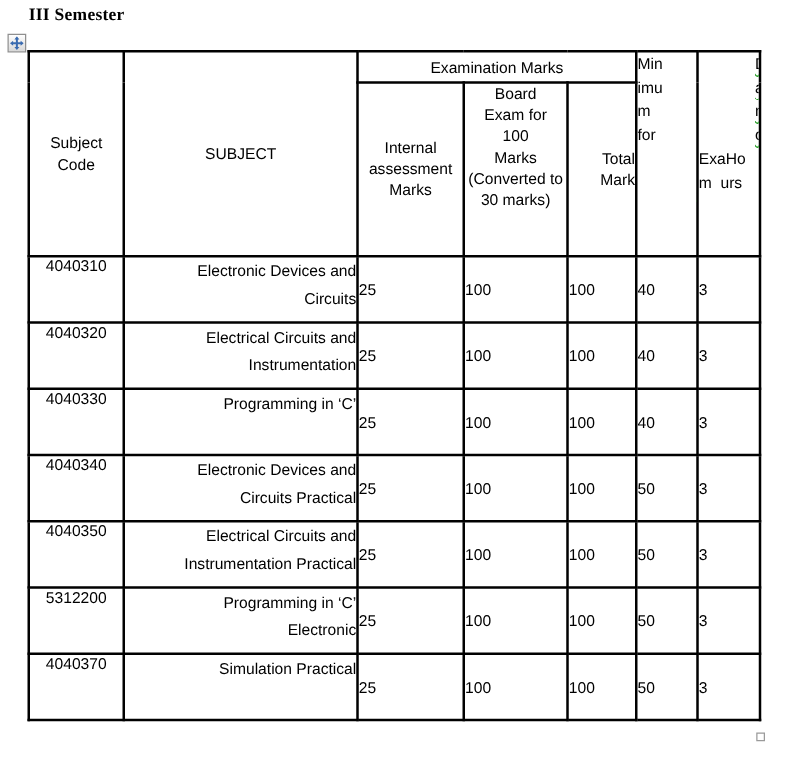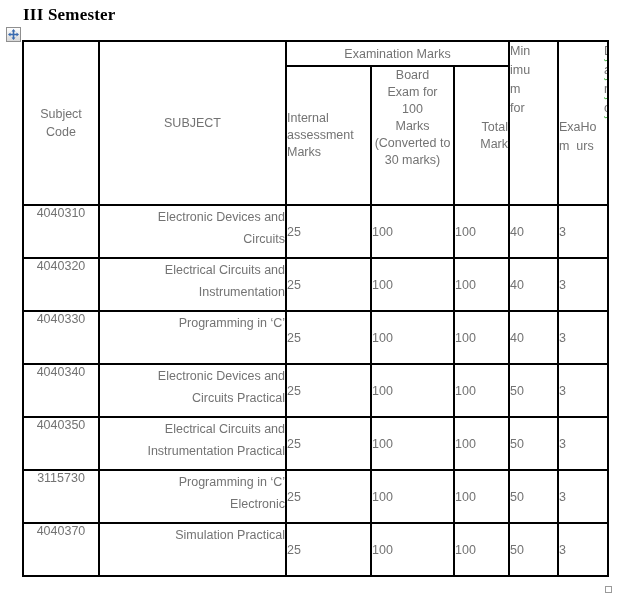--- a/index.html
+++ b/index.html
@@ -11,21 +11,21 @@
     font-family: "Liberation Sans", "DejaVu Sans", sans-serif;
     color: #1a1a1a;
     overflow: hidden;
   }
   .title {
     position: absolute;
     left: 23px;
     top: 5px;
     font-family: "Liberation Serif", "DejaVu Serif", serif;
     font-weight: bold;
-    font-size: 17px;
+    font-size: 14px;
     color: #000000;
     letter-spacing: 0.2px;
   }
   .move-handle {
     position: absolute;
     left: 6px;
     top: 27px;
     width: 15px;
     height: 15px;
     box-sizing: border-box;
@@ -51,31 +51,31 @@
     left: 22px;
     top: 40px;
     width: 585px;
     border-collapse: collapse;
     table-layout: fixed;
   }
   .doc-table th, .doc-table td {
     border: 2px solid #000000;
     font-weight: normal;
     font-size: 12.5px;
-    color: #737373;
+    color: #000000;
     padding: 0;
     overflow: hidden;
   }
   .tline { white-space: pre; }
   
   .exam-head        { height: 23px; text-align: center; vertical-align: middle; }
   .subhead-row th   { height: 137px; }
   .code-head        { text-align: center; vertical-align: middle; line-height: 18px; }
   .subject-head     { text-align: center; vertical-align: middle; }
-  .internal-head    { text-align: left; vertical-align: middle; line-height: 17px; margin-top: 40px; }
+  .internal-head    { text-align: center; vertical-align: middle; line-height: 17px; margin-top: 40px; }
   .board-head       { text-align: center; vertical-align: top; padding-top: 6px; line-height: 17px; margin-left: 29px; }
   .total-head       { text-align: right; vertical-align: middle; line-height: 17px; }
   .min-head, .dur-head {
     text-align: left; vertical-align: top;
     padding: 5px 0 0 6px; line-height: 19px;
   }
   .squiggle {
     text-decoration-line: underline;
     text-decoration-style: wavy;
     text-decoration-color: #2ba12b;
@@ -224,21 +224,21 @@
             <div class="tline">Electrical Circuits and</div>
             <div class="tline">Instrumentation Practical</div>
           </td>
         <td class="num-cell">25</td>
         <td class="num-cell">100</td>
         <td class="num-cell">100</td>
         <td class="num-cell">50</td>
         <td class="num-cell">3</td>
       </tr>
       <tr>
-        <td class="code-cell">3115730</td>
+        <td class="code-cell">5312200</td>
         <td class="subject-cell">
             <div class="tline">Programming in ‘C’</div>
             <div class="tline">Electronic</div>
           </td>
         <td class="num-cell">25</td>
         <td class="num-cell">100</td>
         <td class="num-cell">100</td>
         <td class="num-cell">50</td>
         <td class="num-cell">3</td>
       </tr>

